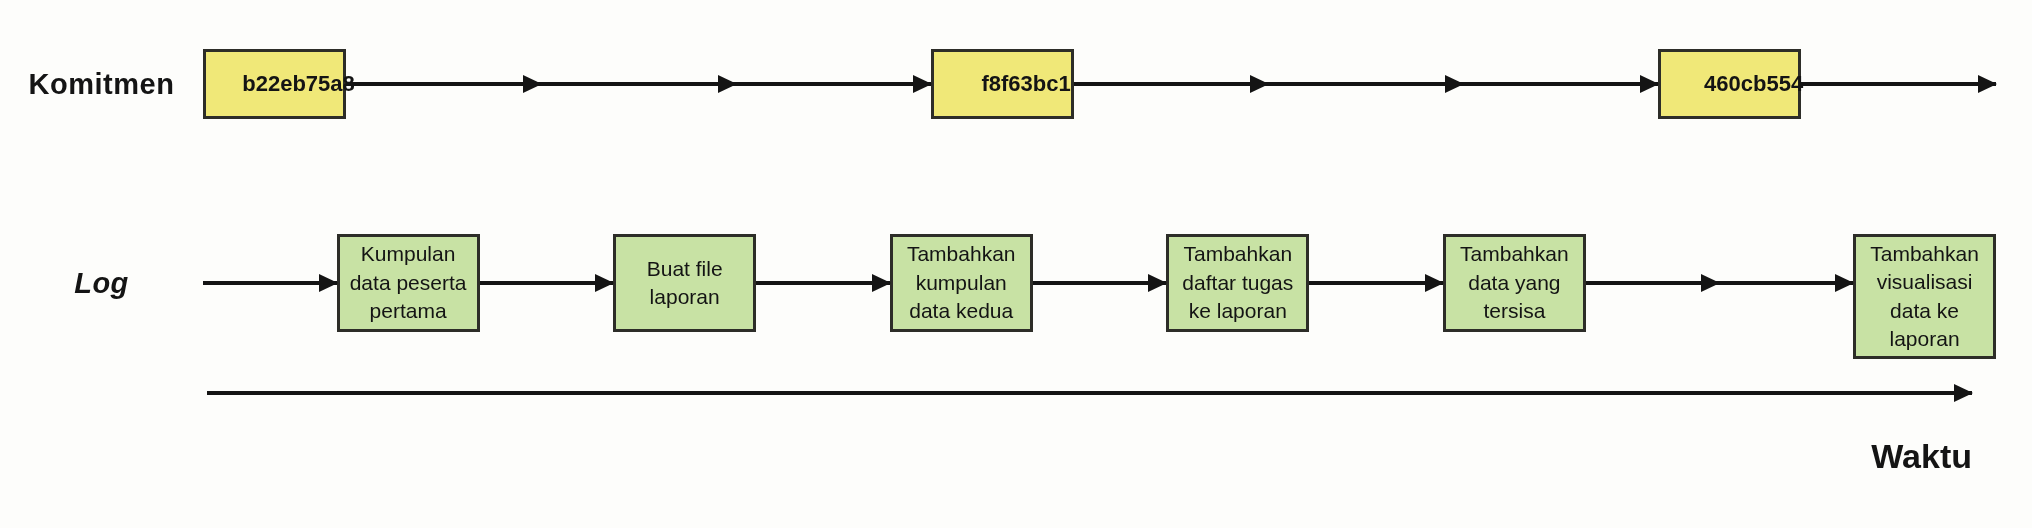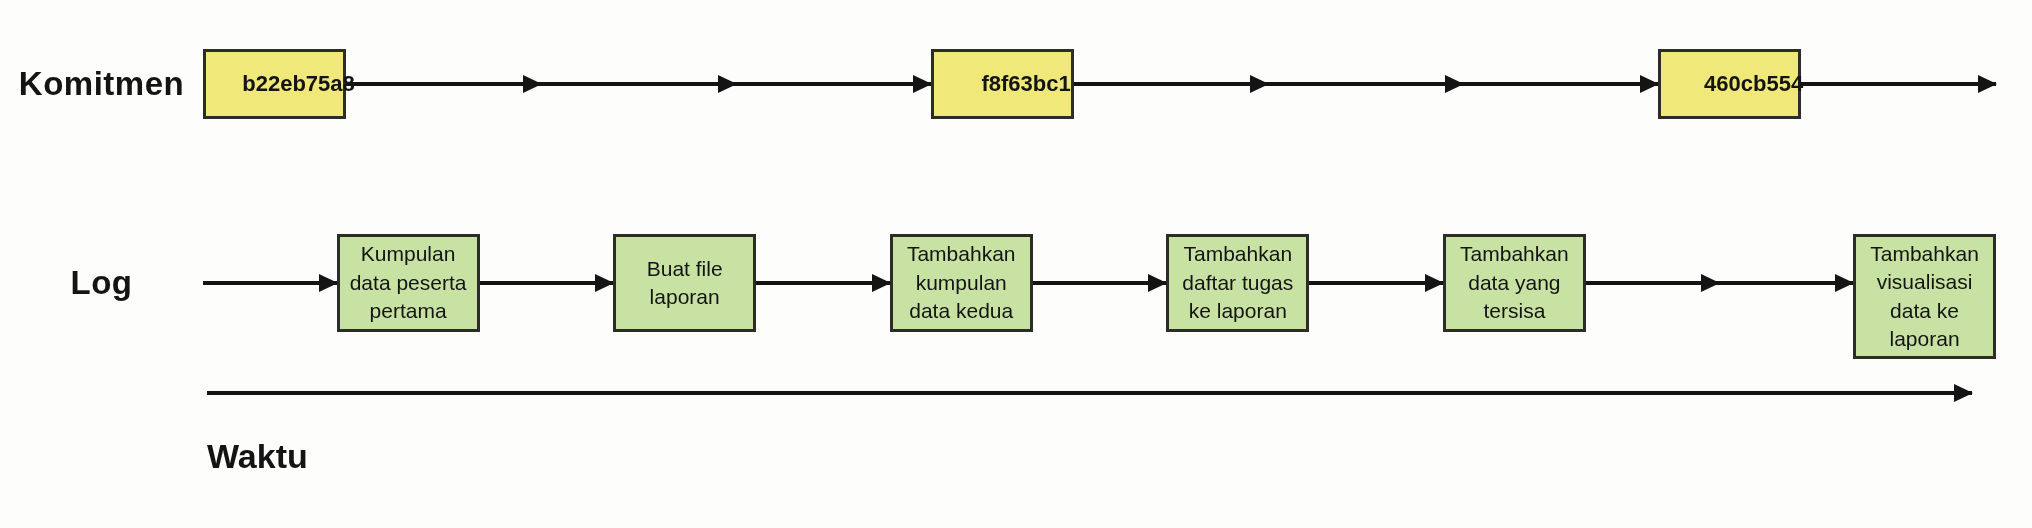--- a/index.html
+++ b/index.html
@@ -25,24 +25,24 @@
   .row-commits { top: 41px; height: 86px; align-items: center; }
   .row-log     { top: 234px; align-items: flex-start; }
 
   .row-label {
     flex: 0 0 203px;
     width: 203px;
     display: flex;
     align-items: center;
     justify-content: center;
     font-weight: bold;
-    font-size: 33px;
+    font-size: 29px;
     letter-spacing: 0.5px;
   }
-  .row-log .row-label { height: 98px; }
+  .row-log .row-label { height: 98px; font-style: italic; }
 
   .node {
     box-sizing: border-box;
     flex: 0 0 143px;
     width: 143px;
     border: 3px solid var(--border, #2d2d28);
     display: flex;
     align-items: center;
     justify-content: center;
     text-align: center;
@@ -92,21 +92,21 @@
     width: 1765px;
     height: 4px;
     background: var(--arrow, #141414);
   }
 
   .timeline-label {
     position: absolute;
     left: 207px;
     top: 437px;
     width: 1765px;
-    text-align: left;
+    text-align: right;
     font-weight: bold;
     font-size: 34px;
   }
 </style>
 </head>
 <body>
 
 <div class="canvas">
 
   <div class="row row-commits">

